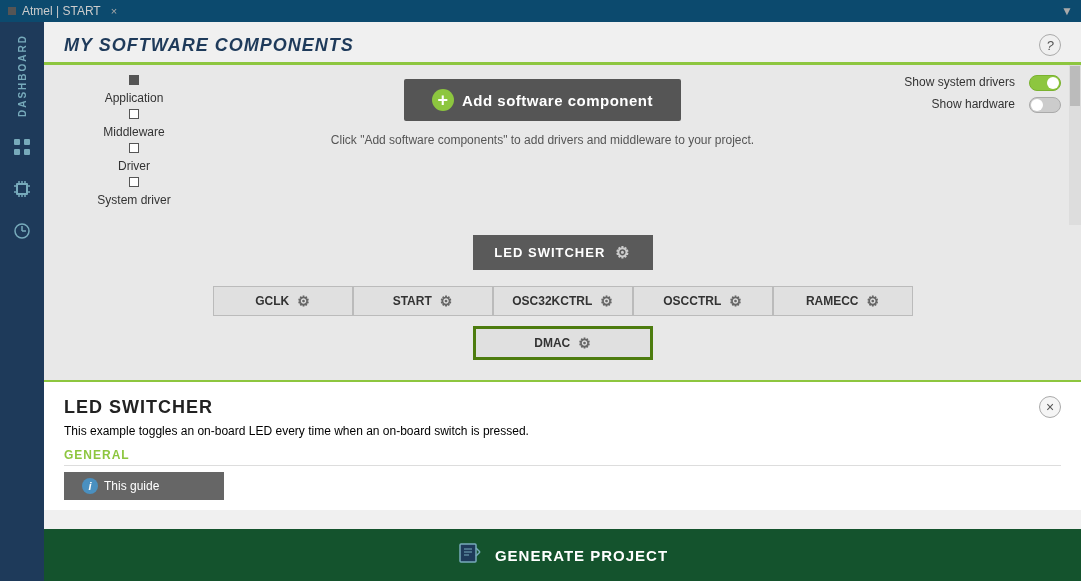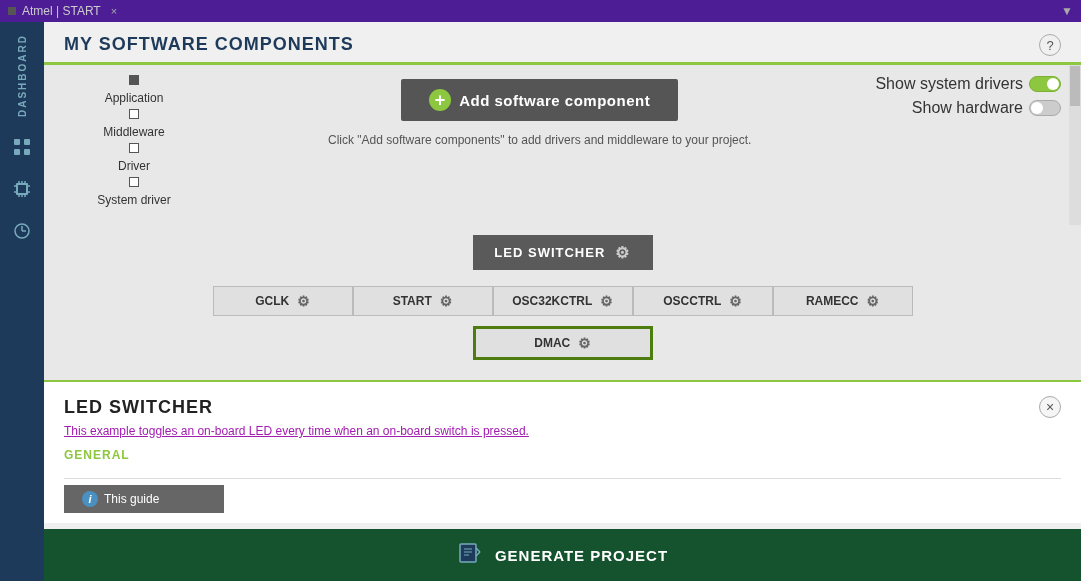--- a/index.html
+++ b/index.html
@@ -7,21 +7,21 @@
       font-family: 'Segoe UI', Arial, sans-serif;
       background: #1a2a3a;
       width: 1081px;
       height: 581px;
       overflow: hidden;
       font-size: 13px;
     }
 
     
     .title-bar {
-      background: #4c1d95;
+      background: #0c4a6e;
       height: 22px;
       display: flex;
       align-items: center;
       padding: 0 8px;
       gap: 6px;
     }
     .title-bar-text {
       color: #ccc;
       font-size: 12px;
     }
@@ -187,23 +187,22 @@
     
     .show-toggles {
       display: flex;
       flex-direction: column;
       gap: 6px;
       align-items: flex-end;
       min-width: 180px;
     }
     .toggle-row {
       display: flex;
-      align-items: center;
-      gap: 6px;
-      font-size: 16px;
+      gap: 14px;
+      font-size: 12px;
       color: #333;
     }
     .toggle-switch {
       width: 32px;
       height: 16px;
       border-radius: 8px;
       border: 1px solid #aaa;
       background: #ccc;
       position: relative;
       display: inline-block;
@@ -342,32 +341,31 @@
       border: 1px solid #aaa;
       border-radius: 50%;
       display: flex; align-items: center; justify-content: center;
       cursor: pointer;
       font-size: 14px;
       color: #555;
       background: #f5f5f5;
     }
     .detail-desc {
       font-size: 12px;
-      color: #a21caf;
+      color: #000000;
       margin-bottom: 10px;
-      text-decoration: underline;
     }
     .section-label {
       color: #8dc63f;
       font-size: 12px;
       font-weight: bold;
       letter-spacing: 1px;
       margin-bottom: 6px;
       border-bottom: 1px solid #ddd;
-      padding-bottom: 16px;
+      padding-bottom: 3px;
     }
     .user-guide-btn {
       background: #666;
       color: #fff;
       border: none;
       padding: 6px 18px;
       font-size: 12px;
       cursor: pointer;
       display: flex;
       align-items: center;
@@ -452,21 +450,21 @@
         <circle cx="10" cy="10" r="7"></circle>
         <line x1="10" y1="10" x2="10" y2="5"></line>
         <line x1="10" y1="10" x2="14" y2="10"></line>
       </svg>
     </div>
   </div>
 
   <div class="content-area">
 
     <div class="page-header">
-      <div style="display:flex; align-items:flex-start; justify-content:space-between;">
+      <div style="display:flex; align-items:flex-end; justify-content:space-between;font-style:italic;">
         <span class="page-title">MY SOFTWARE COMPONENTS</span>
         <div style="width:22px;height:22px;border:1px solid #aaa;border-radius:50%;display:flex;align-items:center;justify-content:center;color:#555;cursor:pointer;font-size:13px;">
           <span>?</span>
         </div>
       </div>
     </div>
 
     <div class="main-content">
 
       <div class="top-section">

